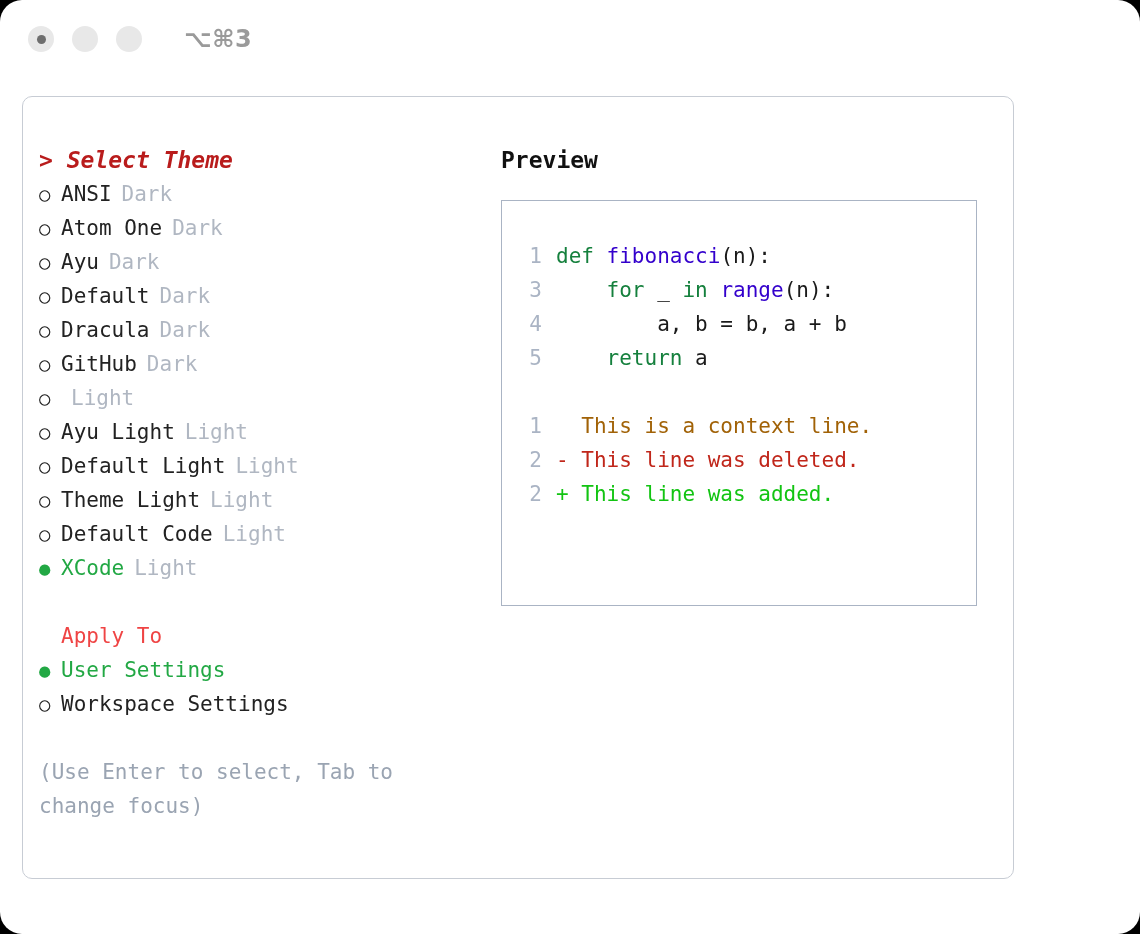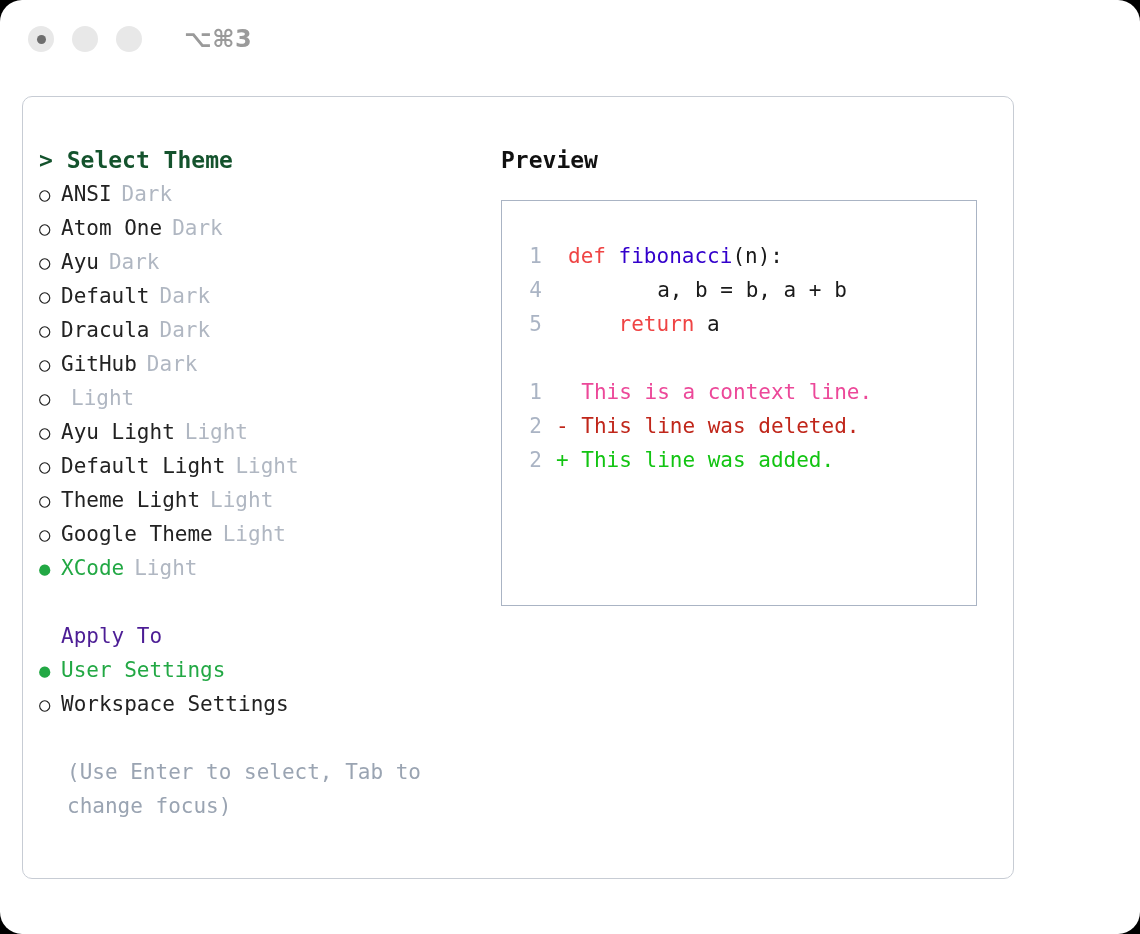--- a/index.html
+++ b/index.html
@@ -85,24 +85,25 @@
     position: absolute;
     left: 478px;
     top: 46px;
     width: 500px;
   }
 
   
   .section-title {
     font-size: 23px;
     font-weight: bold;
-    color: #14532d;
-    white-space: pre;
-    line-height: 34px;
-    height: 34px;
+    color: #b91c1c;
+    white-space: pre;
+    line-height: 34px;
+    height: 34px;
+    font-style: italic;
   }
   .theme-row {
     display: flex;
     align-items: baseline;
     height: 34px;
     line-height: 34px;
     font-size: 21px;
     white-space: pre;
   }
   .marker {
@@ -114,34 +115,33 @@
   .marker.sel { color: #22a844; }
   .theme-name { color: #222222; }
   .theme-row.selected .theme-name { color: #22a844; }
   .theme-kind {
     color: #b0b7c2;
     margin-left: 10px;
   }
 
   .apply-title {
     font-size: 21px;
-    color: #4c1d95;
+    color: #ef4444;
     line-height: 34px;
     height: 34px;
     padding-left: 22px;
     white-space: pre;
   }
   .spacer-sm { height: 34px; }
   .hint {
     color: #9aa4b2;
     font-size: 21px;
     line-height: 34px;
     width: 410px;
     white-space: pre-wrap;
-    margin-left: 28px;
   }
 
   
   .preview-label {
     font-size: 23px;
     font-weight: bold;
     color: #111111;
     line-height: 34px;
     height: 34px;
     white-space: pre;
@@ -161,25 +161,25 @@
     height: 34px;
     white-space: pre;
   }
   .ln {
     color: #aab4c4;
     display: inline-block;
     width: 22px;
     text-align: right;
     margin-right: 14px;
   }
-  .kw  { color: #ef4444; margin-left: 12px; }
+  .kw  { color: #15803d; }
   .fn  { color: #3300cc; text-align: right; }
   .num { color: #3300cc; }
   .pln { color: #1a1a1a; }
-  .ctx { color: #ec4899; }
+  .ctx { color: #a16207; }
   .del { color: #c0261a; }
   .add { color: #12c412; }
   .blank-line { height: 34px; }
 </style>
 </head>
 <body>
 
 <div class="page">
 
   <div class="titlebar">
@@ -202,41 +202,42 @@
           <div class="theme-row"><span class="marker">○</span><span class="theme-name">ANSI</span><span class="theme-kind">Dark</span></div>
           <div class="theme-row"><span class="marker">○</span><span class="theme-name">Atom One</span><span class="theme-kind">Dark</span></div>
           <div class="theme-row"><span class="marker">○</span><span class="theme-name">Ayu</span><span class="theme-kind">Dark</span></div>
           <div class="theme-row"><span class="marker">○</span><span class="theme-name">Default</span><span class="theme-kind">Dark</span></div>
           <div class="theme-row"><span class="marker">○</span><span class="theme-name">Dracula</span><span class="theme-kind">Dark</span></div>
           <div class="theme-row"><span class="marker">○</span><span class="theme-name">GitHub</span><span class="theme-kind">Dark</span></div>
           <div class="theme-row"><span class="marker">○</span><span class="theme-kind">Light</span></div>
           <div class="theme-row"><span class="marker">○</span><span class="theme-name">Ayu Light</span><span class="theme-kind">Light</span></div>
           <div class="theme-row"><span class="marker">○</span><span class="theme-name">Default Light</span><span class="theme-kind">Light</span></div>
           <div class="theme-row"><span class="marker">○</span><span class="theme-name">Theme Light</span><span class="theme-kind">Light</span></div>
-          <div class="theme-row"><span class="marker">○</span><span class="theme-name">Google Theme</span><span class="theme-kind">Light</span></div>
+          <div class="theme-row"><span class="marker">○</span><span class="theme-name">Default Code</span><span class="theme-kind">Light</span></div>
           <div class="theme-row selected"><span class="marker sel">●</span><span class="theme-name">XCode</span><span class="theme-kind">Light</span></div>
         </div>
 
       <div class="spacer-sm"></div>
 
       <div class="apply-title">Apply To</div>
       <div id="apply-list">
           <div class="theme-row selected"><span class="marker sel">●</span><span class="theme-name">User Settings</span></div>
           <div class="theme-row"><span class="marker">○</span><span class="theme-name">Workspace Settings</span></div>
         </div>
 
       <div class="spacer-sm"></div>
       <div class="hint">(Use Enter to select, Tab to change focus)</div>
     </div>
 
     <div class="col-right">
       <div class="preview-label">Preview</div>
       <div class="preview-box">
         <div id="code-lines">
             <div class="code-line"><span class="ln">1</span><span class="kw">def </span><span class="fn">fibonacci</span><span class="pln">(n):</span></div>
+            <div class="code-line"><span class="ln">3</span><span class="pln">    </span><span class="kw">for</span><span class="pln"> _ </span><span class="kw">in</span><span class="pln"> </span><span class="fn">range</span><span class="pln">(n):</span></div>
             <div class="code-line"><span class="ln">4</span><span class="pln">        a, b = b, a + b</span></div>
             <div class="code-line"><span class="ln">5</span><span class="pln">    </span><span class="kw">return</span><span class="pln"> a</span></div>
           </div>
         <div class="blank-line"></div>
         <div id="diff-lines">
             <div class="code-line"><span class="ln">1</span><span class="ctx"> </span><span class="ctx"> This is a context line.</span></div>
             <div class="code-line"><span class="ln">2</span><span class="del">-</span><span class="del"> This line was deleted.</span></div>
             <div class="code-line"><span class="ln">2</span><span class="add">+</span><span class="add"> This line was added.</span></div>
           </div>
       </div>

